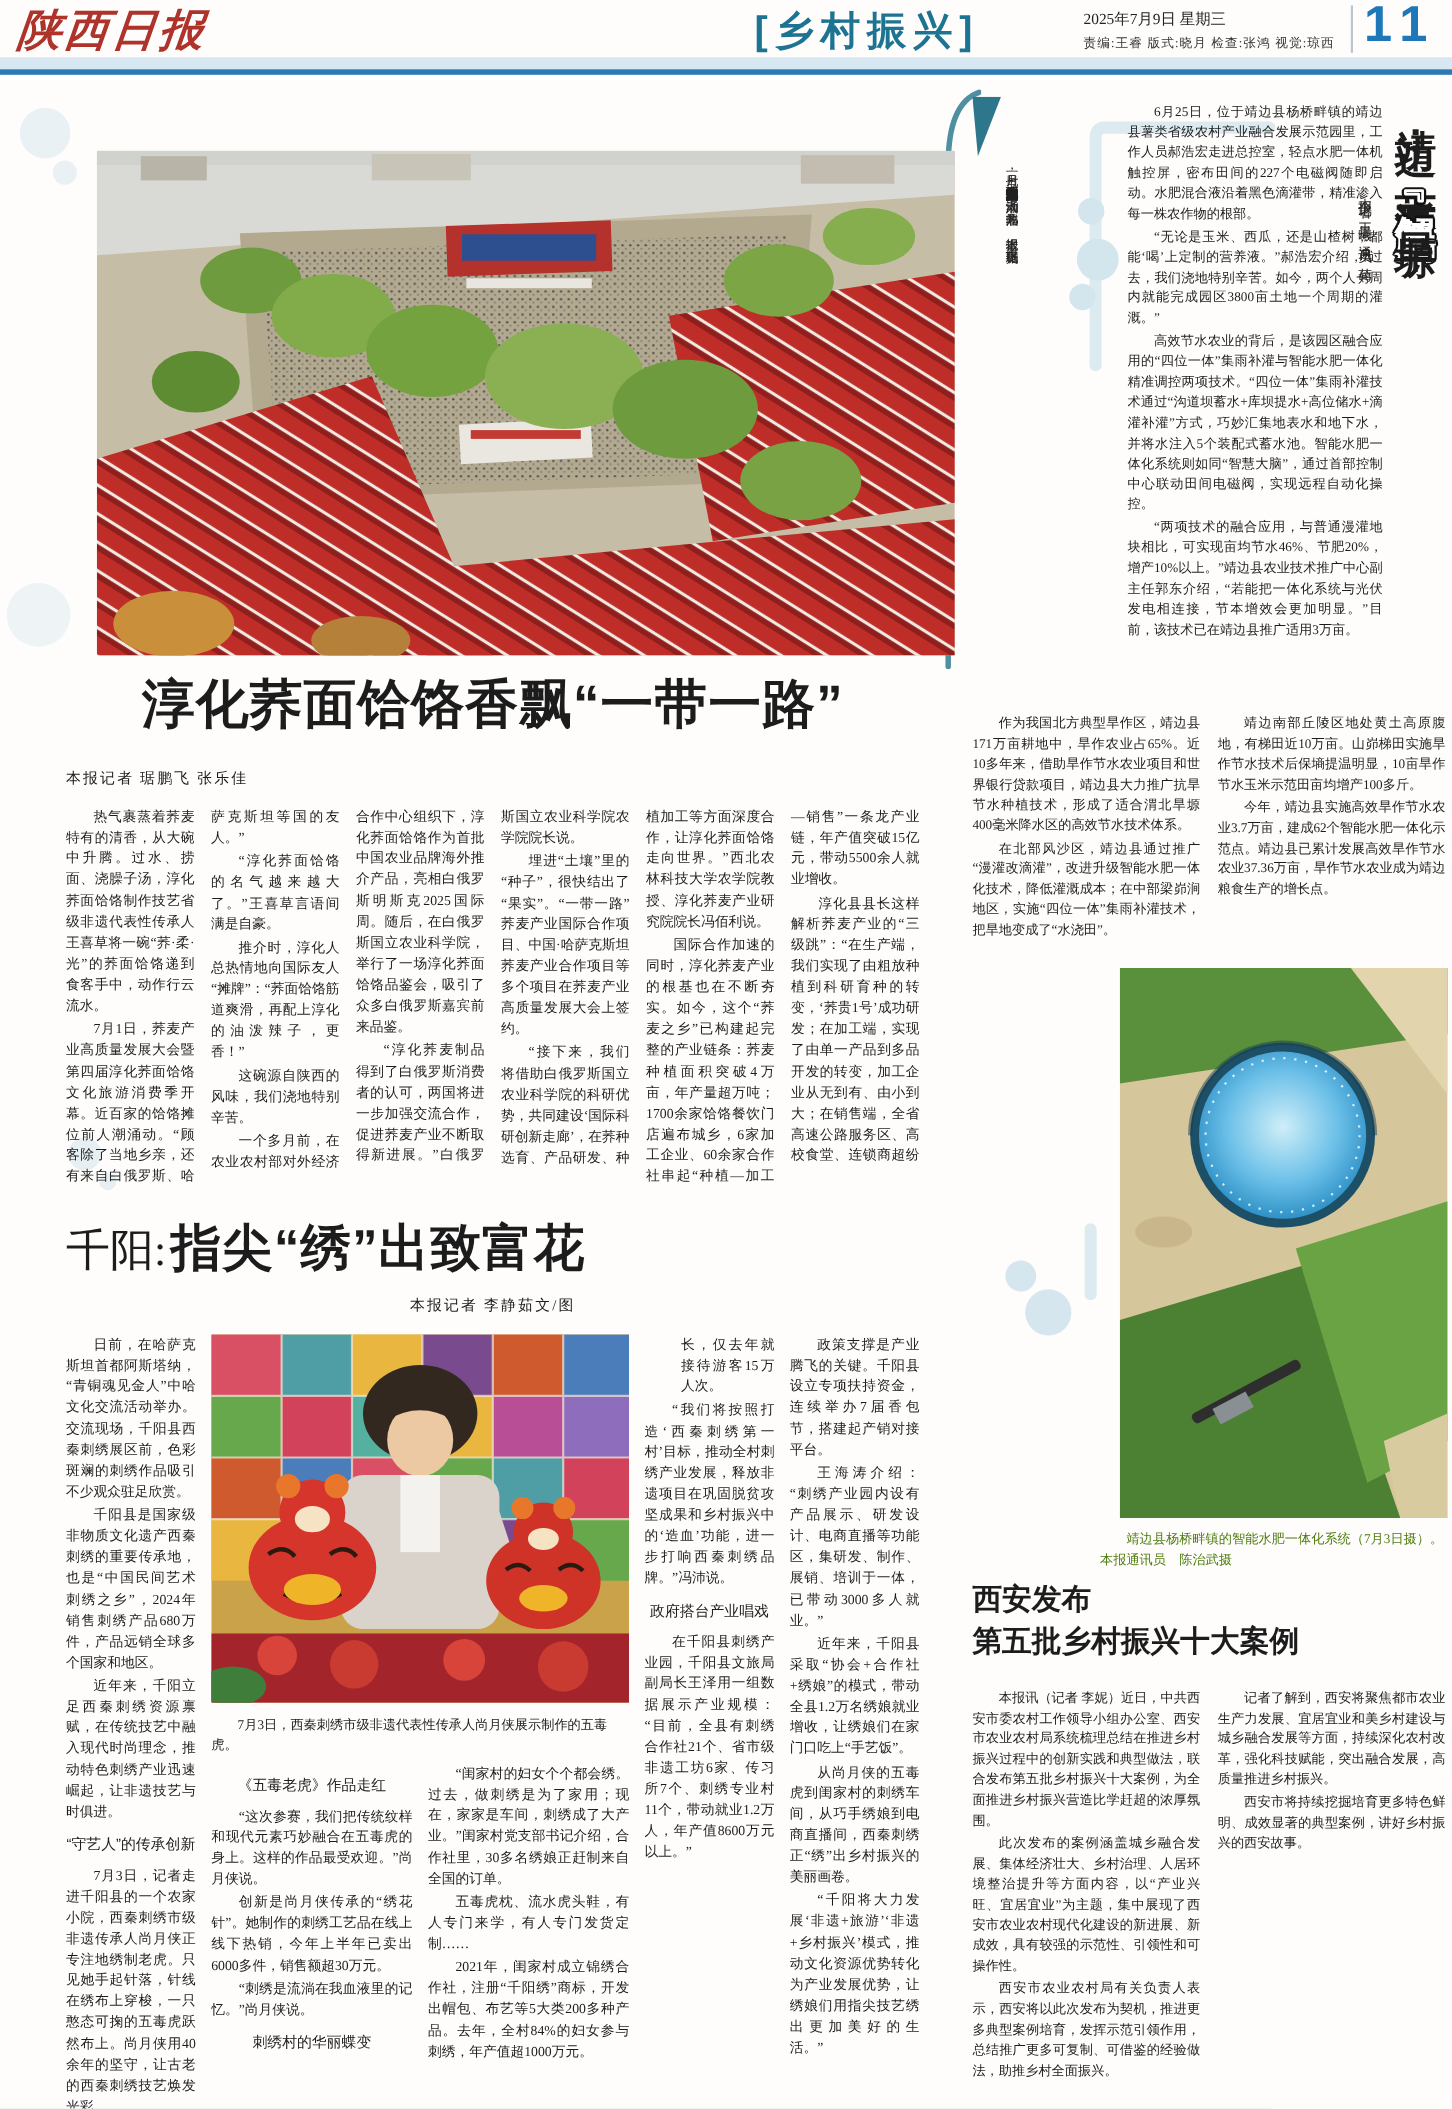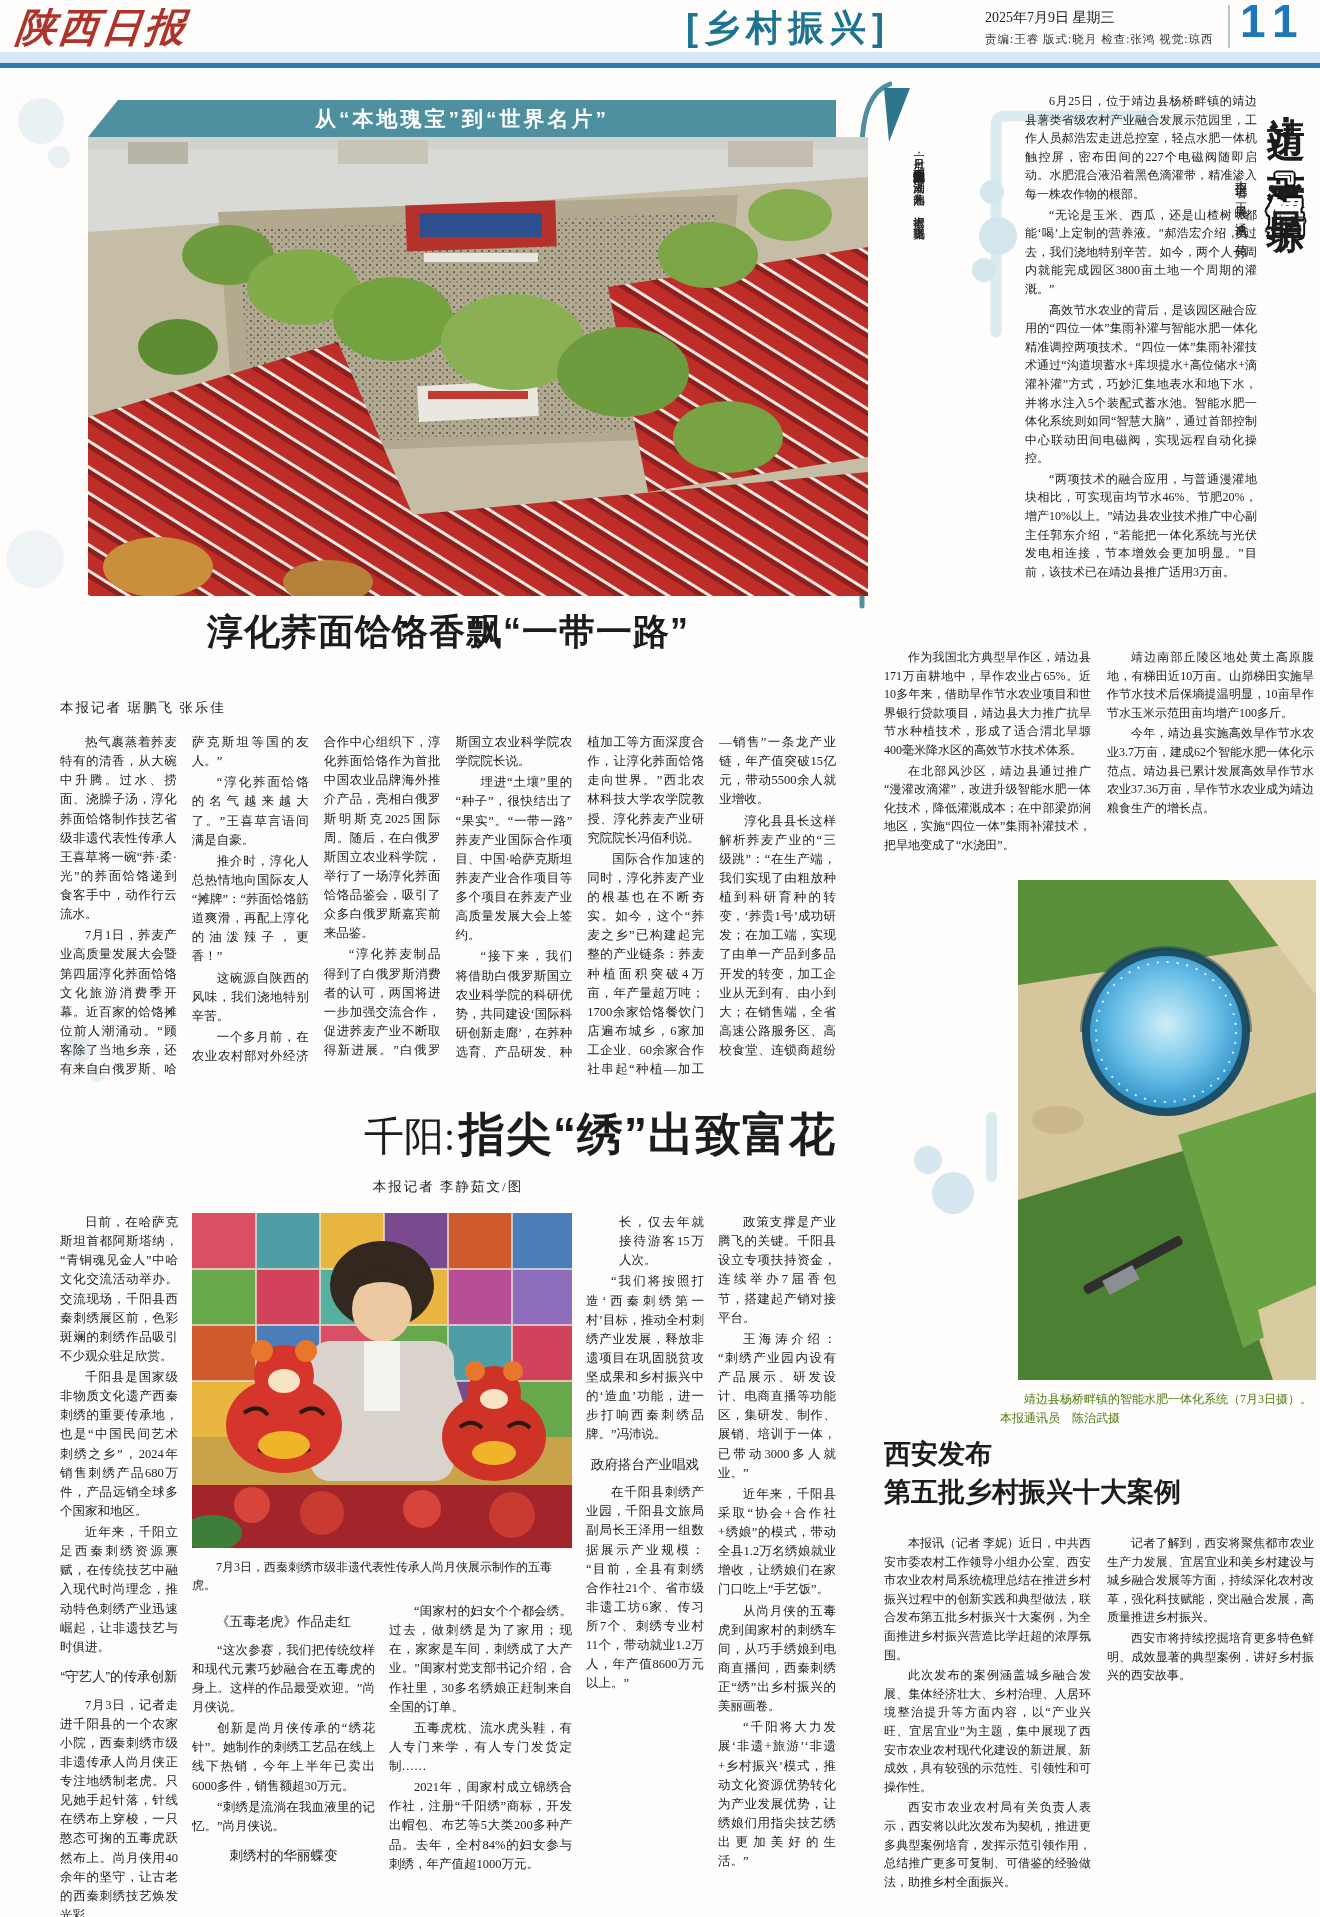--- a/index.html
+++ b/index.html
@@ -26,27 +26,27 @@
   .page-num{left:1240px;top:-6px;font-size:46px;font-weight:900;color:var(--pageblue);
         letter-spacing:9px;font-family:"Liberation Sans","DejaVu Sans",sans-serif;}
   .band{left:0;right:0;top:52px;height:11px;background:var(--band);}
   .rule{left:0;right:0;top:63px;height:5px;background:var(--rule);}
   
   .banner{left:88px;top:100px;width:748px;height:37px;background:var(--teal);color:#fff;
         clip-path:polygon(30px 0,100% 0,100% 100%,0 100%);
         font-family:"Liberation Sans","DejaVu Sans",sans-serif;font-weight:bold;font-size:21px;
         letter-spacing:3px;display:flex;align-items:center;justify-content:center;}
   .photo1{left:88px;top:137px;width:780px;height:459px;}
-  .headline1{left:60px;top:608px;width:776px;text-align:center;font-size:36px;font-weight:900;
+  .headline1{left:60px;top:608px;width:776px;text-align:center;font-size:48px;font-weight:900;
         font-family:"Liberation Sans","DejaVu Sans",sans-serif;letter-spacing:1px;}
   .byline1{left:60px;top:699px;width:776px;font-size:13.5px;letter-spacing:2px;}
   .a1body{left:60px;top:733px;width:776px;height:347px;column-count:6;column-gap:15px;column-fill:auto;
         font-size:12.5px;line-height:1.53;text-align:justify;overflow:hidden;}
   
-  .headline2{left:60px;top:1104px;width:776px;text-align:right;}
+  .headline2{left:60px;top:1104px;width:776px;text-align:left;}
   .h2-prefix{font-family:"Liberation Serif","DejaVu Serif",serif;font-weight:400;font-size:40px;}
   .h2-main{font-family:"Liberation Sans","DejaVu Sans",sans-serif;font-weight:900;font-size:46px;letter-spacing:1px;}
   .byline2{left:60px;top:1178px;width:776px;text-align:center;font-size:13.5px;letter-spacing:2px;}
   .qcol{font-size:12.5px;line-height:1.53;text-align:justify;overflow:hidden;}
   .q-col1{left:60px;top:1213px;width:118px;height:704px;}
   .q-mid{left:192px;top:1213px;width:380px;height:704px;overflow:hidden;}
   .photo2{width:380px;height:335px;}
   .q-caption{margin-top:6px;font-size:12px;line-height:1.5;text-indent:2em;color:#222;}
   .q-subcols{margin-top:8px;height:300px;column-count:2;column-gap:14px;column-fill:auto;
         font-size:12.5px;line-height:1.53;text-align:justify;overflow:hidden;}
@@ -104,21 +104,20 @@
   <svg class="abs" style="left:884px;top:88px" width="30" height="56">
     <polygon points="0,0 26,0 5,54" fill="#2e768c"></polygon>
   </svg>
   <svg class="abs" style="left:940px;top:100px" width="220" height="240">
     <path d="M214,16 H64 Q56,16 56,26 V232" stroke="#dcebf0" stroke-width="11" fill="none" stroke-linecap="round"></path>
     <circle cx="52" cy="92" r="12" fill="#d3e6ed"></circle>
     <circle cx="58" cy="136" r="19" fill="#d3e6ed"></circle>
     <circle cx="44" cy="170" r="12" fill="#d3e6ed"></circle>
   </svg>
 
-  <div class="abs banner">从“本地瑰宝”到“世界名片”</div>
 
   <svg class="abs photo1" viewBox="0 0 780 459" preserveAspectRatio="none">
     <defs>
       <pattern id="crowd" width="7" height="7" patternUnits="userSpaceOnUse">
         <circle cx="2" cy="2" r="1.1" fill="#3d3f48"></circle>
         <circle cx="5" cy="5" r="0.9" fill="#6a6c74"></circle>
       </pattern>
       <pattern id="tents" width="30" height="22" patternUnits="userSpaceOnUse" patternTransform="rotate(32)">
         <rect width="30" height="22" fill="#bf2d28"></rect>
         <rect y="14" width="30" height="3" fill="#f0e9e2"></rect>

